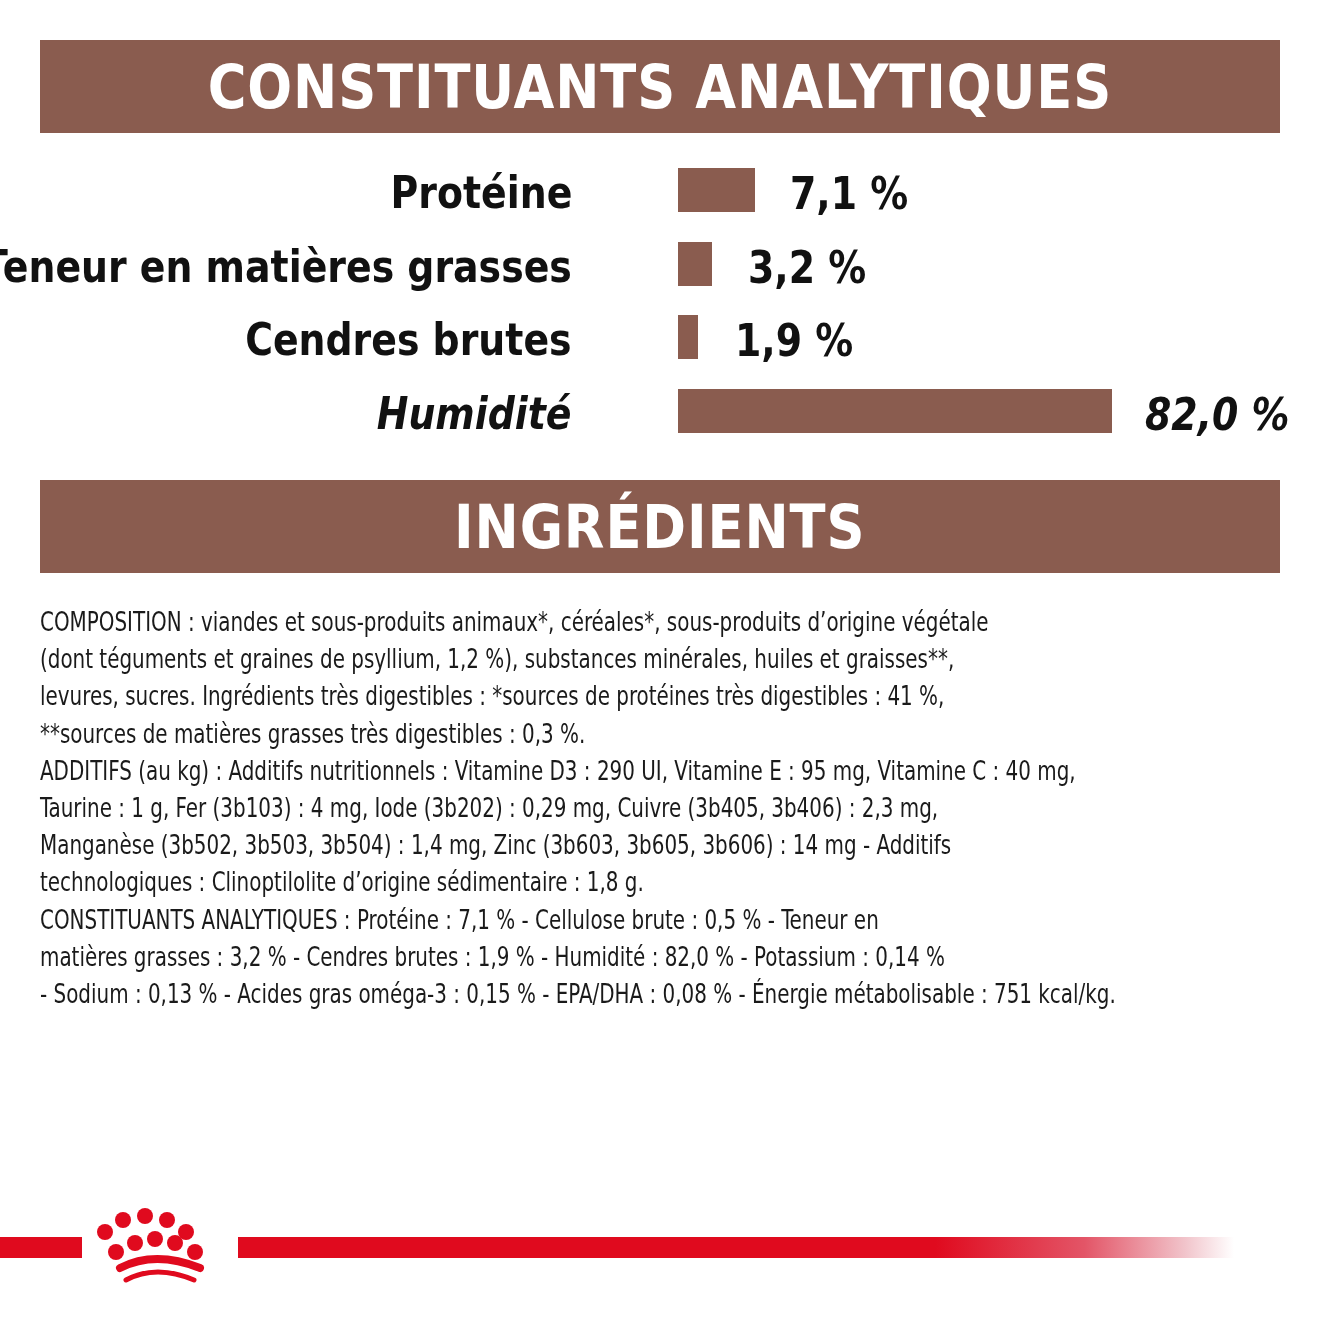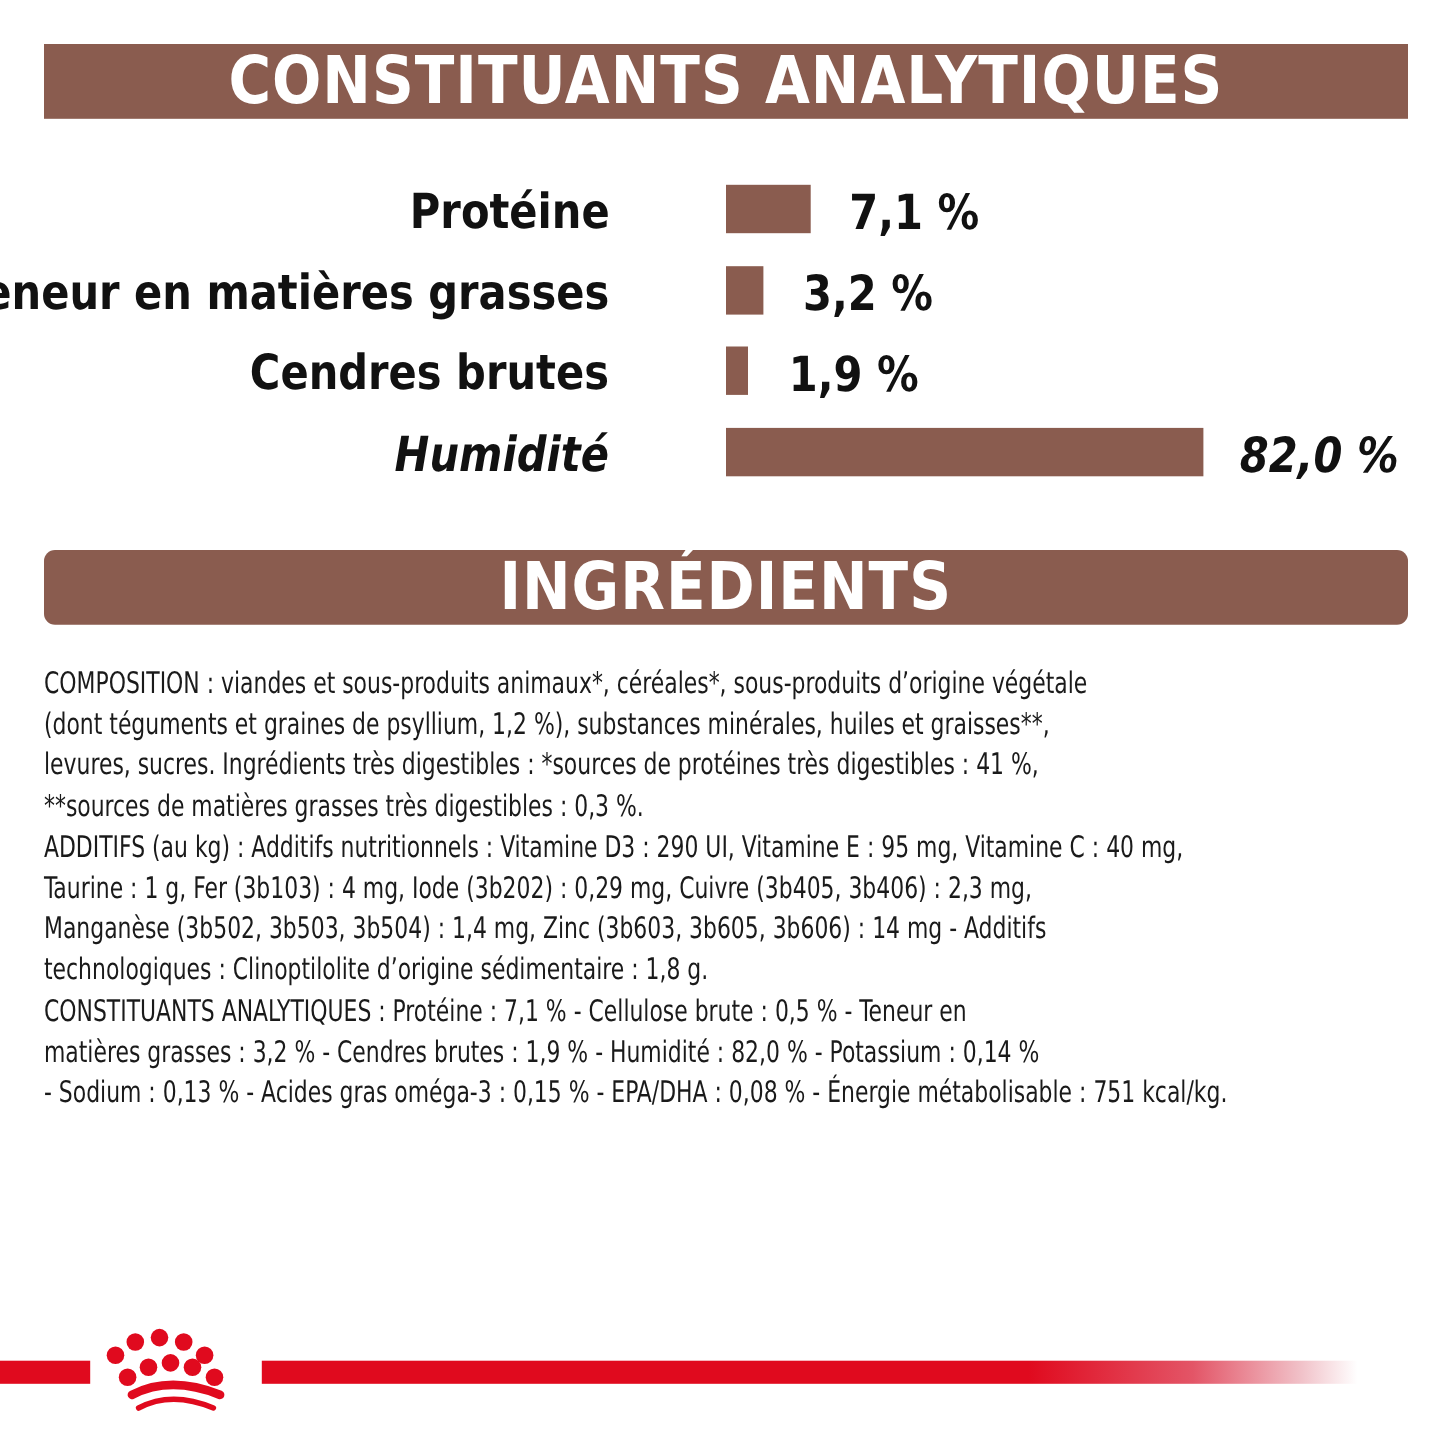--- a/index.html
+++ b/index.html
@@ -1,22 +1,22 @@
 <!DOCTYPE html>
 <html><head>
   <meta charset="utf-8">
   <style>
     html, body { margin: 0; padding: 0; background: #ffffff; }
     body { width: 1320px; height: 1320px; position: relative; overflow: hidden;
            font-family: "Liberation Sans", "DejaVu Sans", sans-serif; color: #111; }
-    .band { position: absolute; left: 40px; width: 1240px; height: 68px; background: #8a5c4f;
+    .band { position: absolute; left: 40px; width: 1240px; height: 93px; background: #8a5c4f;
             display: flex; align-items: center; justify-content: center; }
     .band span { color: #ffffff; font-weight: bold; font-size: 60px; letter-spacing: 1px;
                  font-family: "DejaVu Sans", "Liberation Sans", sans-serif; transform: scaleX(0.88); display:inline-block; }
-    .row { position: absolute; left: 0; width: 1249px; height: 44px; }
+    .row { position: absolute; left: 18px; width: 1249px; height: 44px; }
     .row .label { position: absolute; right: 695px; top: 0; height: 44px; line-height: 50px;
                   font-weight: bold; font-size: 44px; white-space: nowrap; color: #111;
                   font-family: "DejaVu Sans", sans-serif; transform-origin: right center; transform: scaleX(0.86); }
     .row .bar { position: absolute; left: 660px; top: 0; height: 44px; background: #8a5c4f; }
     .row .val { position: absolute; top: 0; height: 44px; line-height: 52px; font-weight: bold;
                 font-size: 44px; white-space: nowrap; color: #111;
                 font-family: "DejaVu Sans", sans-serif; transform-origin: left center; transform: scaleX(0.86); }
     .ingredients { position: absolute; left: 40px; top: 603px; width: 1260px;
                    font-size: 27px; line-height: 37.2px; color: #1a1a1a;
                    font-family: "DejaVu Sans Condensed", "DejaVu Sans", sans-serif; }
@@ -50,21 +50,21 @@
     <div class="bar" style="width:20px;"></div>
     <div class="val" style="left:717px;">1,9 %</div>
   </div>
   <div class="row" style="top:389px;font-style:italic;">
     <div class="label">Humidité</div>
     <div class="bar" style="width:434px;"></div>
     <div class="val" style="left:1127px;">82,0 %</div>
   </div>
 </div>
 
-<div class="band" style="top:500px;border-radius:10px;">
+<div class="band" style="top:480px;">
   <span>INGRÉDIENTS</span>
 </div>
 
 <div class="ingredients">
   <span class="line">COMPOSITION : viandes et sous-produits animaux*, céréales*, sous-produits d’origine végétale</span>
   <span class="line">(dont téguments et graines de psyllium, 1,2 %), substances minérales, huiles et graisses**,</span>
   <span class="line">levures, sucres. Ingrédients très digestibles : *sources de protéines très digestibles : 41 %,</span>
   <span class="line">**sources de matières grasses très digestibles : 0,3 %.</span>
   <span class="line">ADDITIFS (au kg) : Additifs nutritionnels : Vitamine D3 : 290 UI, Vitamine E : 95 mg, Vitamine C : 40 mg,</span>
   <span class="line">Taurine : 1 g, Fer (3b103) : 4 mg, Iode (3b202) : 0,29 mg, Cuivre (3b405, 3b406) : 2,3 mg,</span>

